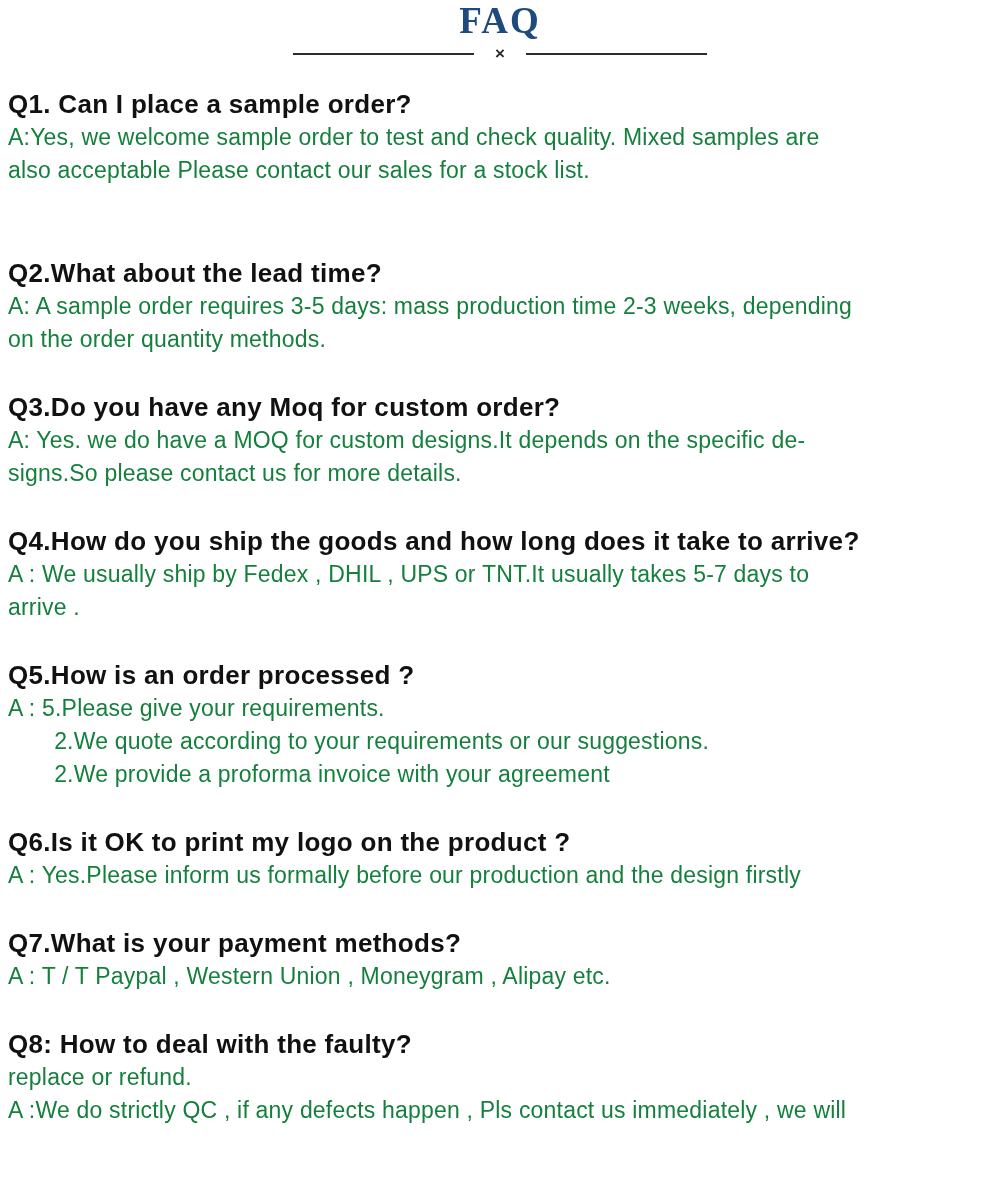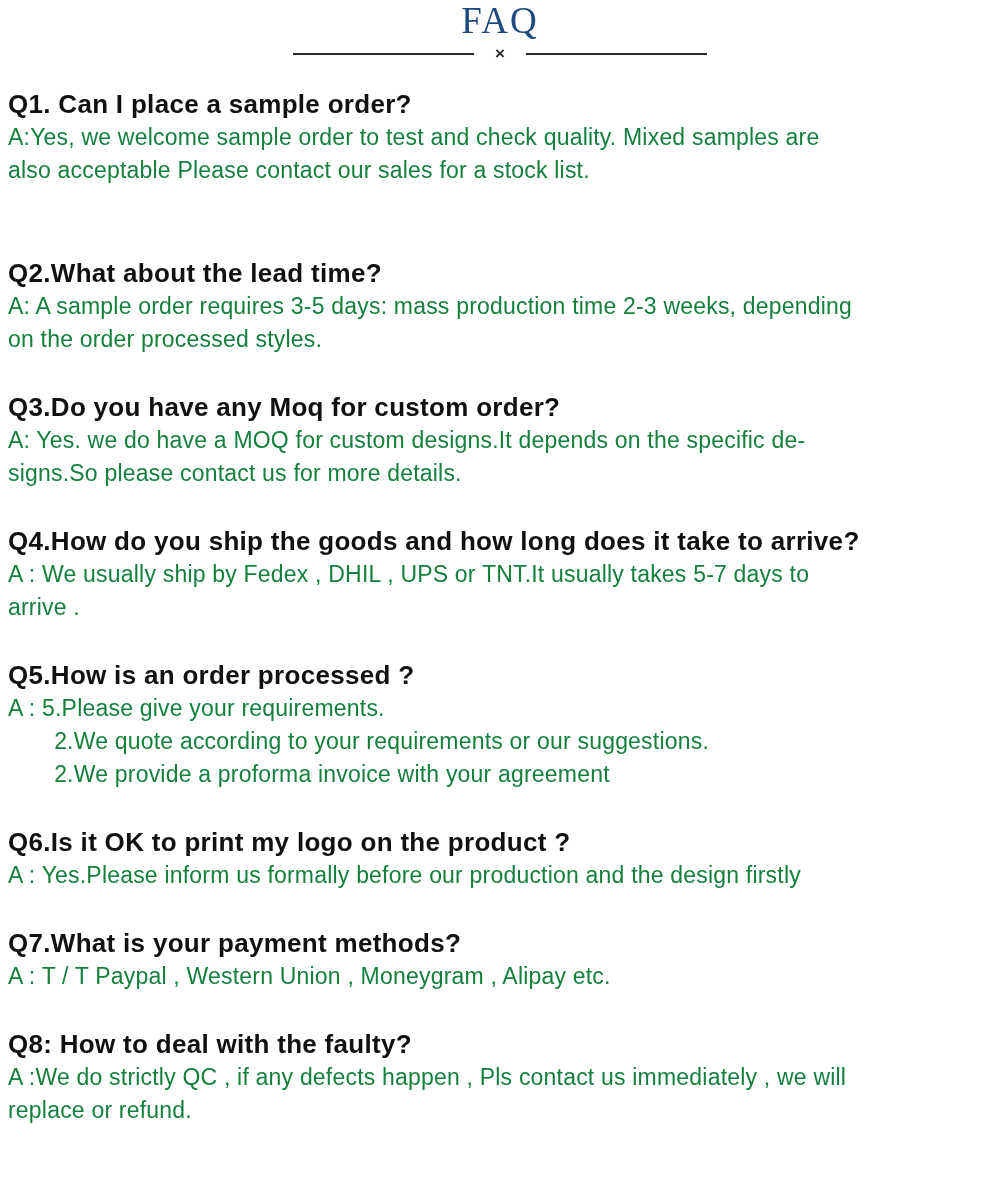--- a/index.html
+++ b/index.html
@@ -15,21 +15,21 @@
     overflow: hidden;
     font-family: "Liberation Sans", sans-serif;
     color: #161616;
   }
   .header {
     padding-top: 2px;
     text-align: center;
   }
   .title {
     font-family: "Liberation Serif", serif;
-    font-weight: normal;
+    font-weight: bold;
     font-size: 37px;
     line-height: 38px;
     letter-spacing: 2px;
     color: #1d4b7d;
     margin: 0;
   }
   .divider {
     margin-top: 5px;
     display: flex;
     align-items: center;
@@ -91,21 +91,21 @@
 
     <section class="faq-item gap-lg">
       <h2 class="q">Q1. Can I place a sample order?</h2>
       <div class="a-line">A:Yes, we welcome sample order to test and check quality. Mixed samples are</div>
       <div class="a-line">also acceptable Please contact our sales for a stock list.</div>
     </section>
 
     <section class="faq-item">
       <h2 class="q">Q2.What about the lead time?</h2>
       <div class="a-line">A: A sample order requires 3-5 days: mass production time 2-3 weeks, depending</div>
-      <div class="a-line">on the order processed styles.</div>
+      <div class="a-line">on the order quantity methods.</div>
     </section>
 
     <section class="faq-item">
       <h2 class="q">Q3.Do you have any Moq for custom order?</h2>
       <div class="a-line">A: Yes. we do have a MOQ for custom designs.It depends on the specific de-</div>
       <div class="a-line">signs.So please contact us for more details.</div>
     </section>
 
     <section class="faq-item">
       <h2 class="q">Q4.How do you ship the goods and how long does it take to arrive?</h2>
@@ -125,18 +125,18 @@
       <div class="a-line">A : Yes.Please inform us formally before our production and the design firstly</div>
     </section>
 
     <section class="faq-item">
       <h2 class="q">Q7.What is your payment methods?</h2>
       <div class="a-line">A : T / T Paypal , Western Union , Moneygram , Alipay etc.</div>
     </section>
 
     <section class="faq-item">
       <h2 class="q">Q8: How to deal with the faulty?</h2>
+      <div class="a-line">replace or refund.</div>
       <div class="a-line">A :We do strictly QC , if any defects happen , Pls contact us immediately , we will</div>
-      <div class="a-line">replace or refund.</div>
     </section>
 
   </div>
 </div>
 
 </body></html>

